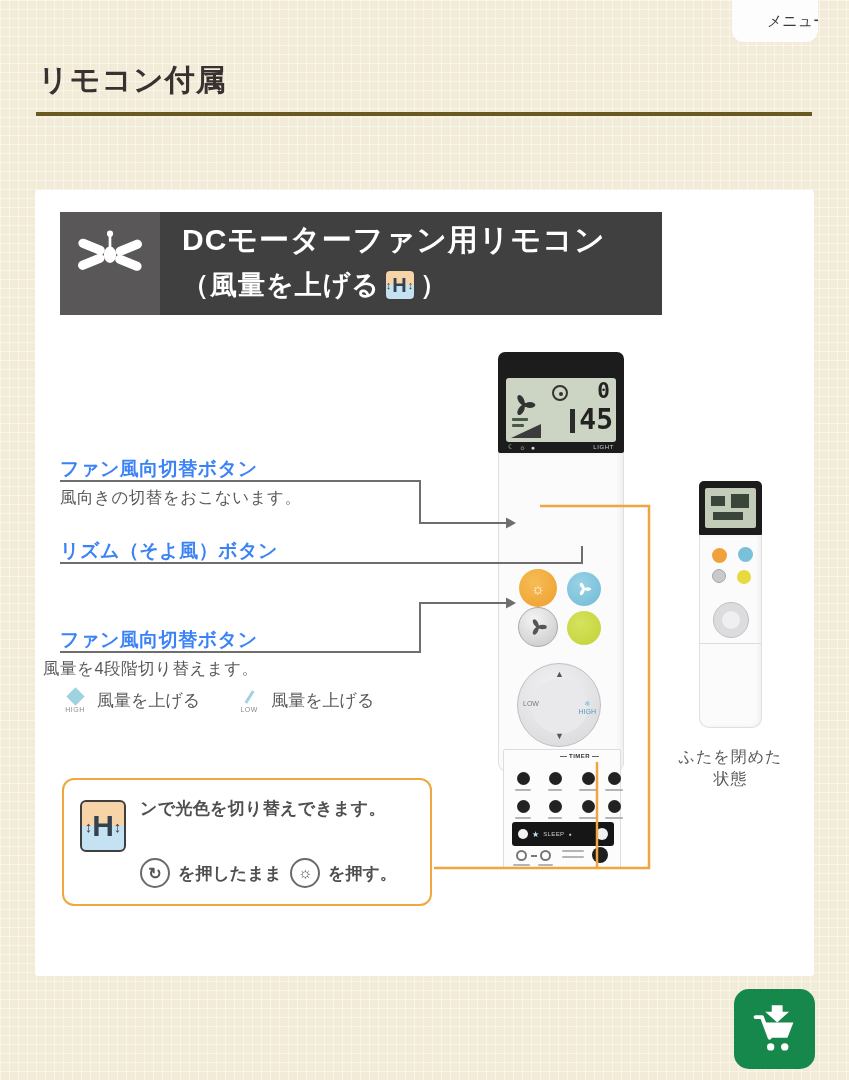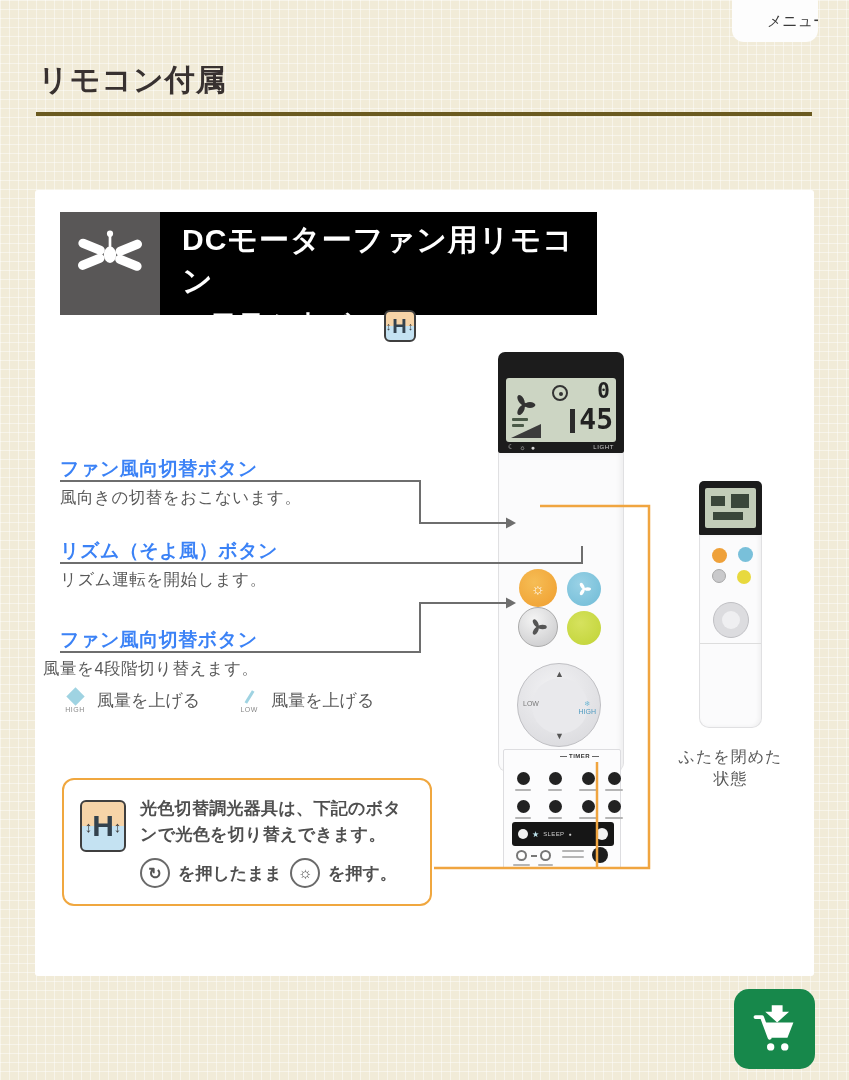--- a/index.html
+++ b/index.html
@@ -26,22 +26,22 @@
   .title-rule { position:absolute; left:36px; top:112px; width:776px; height:4px;
     background:#6B5A20; }
 
   
   .card { position:absolute; left:35px; top:190px; width:779px; height:786px;
     background:#ffffff; border-radius:3px; }
 
   
   .hdr-ico { position:absolute; left:25px; top:22px; width:100px; height:103px;
     background:#595757; display:flex; align-items:center; justify-content:center; }
-  .hdr-band { position:absolute; left:125px; top:22px; width:437px; height:103px;
-    background:#000000; color:#fff; padding:8px 0 0 22px; }
+  .hdr-band { position:absolute; left:125px; top:22px; width:502px; height:103px;
+    background:#404040; color:#fff; padding:8px 0 0 22px; }
   .hdr-l1 { font-size:30px; font-weight:bold; letter-spacing:1px; }
   .hdr-l2 { font-size:27px; font-weight:bold; letter-spacing:1px; margin-top:6px;
     display:flex; align-items:center; gap:4px; }
 
   
   .hbadge { display:inline-flex; align-items:center; justify-content:center;
     border:2px solid #3f3f3f; border-radius:6px;
     background:linear-gradient(180deg,#f6d4a8 0 50%, #c4e2f2 50% 100%);
     color:#33424e; font-weight:bold; }
   .hbadge .updown { font-weight:normal; color:#3f3f3f; }
@@ -212,21 +212,20 @@
             <span>H</span>
             <span class="updown">↕</span>
           </span>
         <span>）</span>
       </div>
     </div>
 
     <div class="co-title co1-t">ファン風向切替ボタン</div>
     <div class="co-desc co1-d">風向きの切替をおこないます。</div>
     <div class="co-title co2-t">リズム（そよ風）ボタン</div>
-    <div class="co-desc co2-d">リズム運転を開始します。</div>
     <div class="co-title co3-t">ファン風向切替ボタン</div>
     <div class="co-desc co3-d">風量を4段階切り替えます。</div>
 
     <div class="vol-row">
       <span class="vol-item">
         <span class="vol-ic">
           <span class="diamond"></span>
           <span class="tiny">HIGH</span>
         </span>
         <span>風量を上げる</span>
@@ -240,21 +239,20 @@
       </span>
     </div>
 
     <div class="note">
       <span class="hbadge hbadge-lg">
           <span class="updown">↕</span>
           <span>H</span>
           <span class="updown">↕</span>
         </span>
       <div class="note-text">
-        <div>光色切替調光器具は、下記のボタ</div>
         <div>ンで光色を切り替えできます。</div>
       </div>
       <div class="note-row">
         <span class="circ-icon">
             <span>↻</span>
           </span>
         <span>を押したまま</span>
         <span class="circ-icon">
             <span>☼</span>
           </span>

